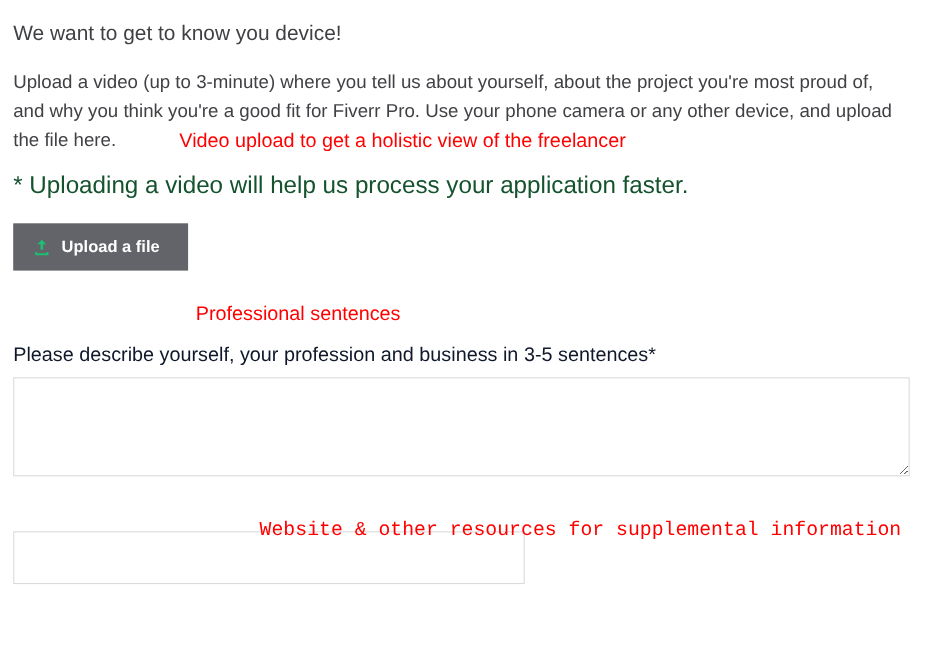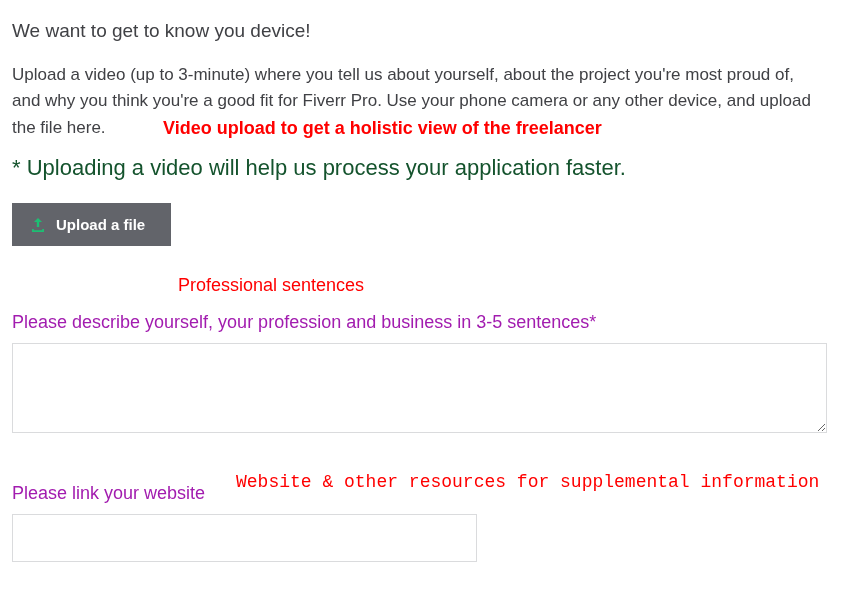--- a/index.html
+++ b/index.html
@@ -53,21 +53,21 @@
       width: 16px;
       height: 16px;
       display: inline-block;
     }
     .upload-icon svg {
       display: block;
     }
     .label {
       font-size: 18px;
       font-weight: 400;
-      color: #a21caf;
+      color: #0f172a;
       margin-bottom: 10px;
       display: block;
     }
     .textarea {
       width: 815px;
       height: 90px;
       border: 1px solid #dadbdd;
       padding: 8px;
       font-family: inherit;
       font-size: 15px;
@@ -118,22 +118,21 @@
   </span>
   <span>Upload a file</span>
 </button>
 
 <div class="section-describe">
   <label class="label">Please describe yourself, your profession and business in 3-5 sentences*</label>
   <textarea class="textarea" value="" style=""></textarea>
 </div>
 
 <div class="section-website">
-  <label class="label">Please link your website</label>
   <input type="text" class="text-input" value="" style="">
 </div>
 
-<div class="annotation" style="left:163px; top:118px;font-weight:bold;">Video upload to get a holistic view of the freelancer</div>
+<div class="annotation" style="left:163px; top:118px;">Video upload to get a holistic view of the freelancer</div>
 <div class="annotation" style="left:178px; top:275px;">Professional sentences</div>
 <div class="annotation" style="left:236px; top:472px;font-family:Liberation Mono, monospace;">Website &amp; other resources for supplemental information</div>
 
 
 
 
 </body></html>

